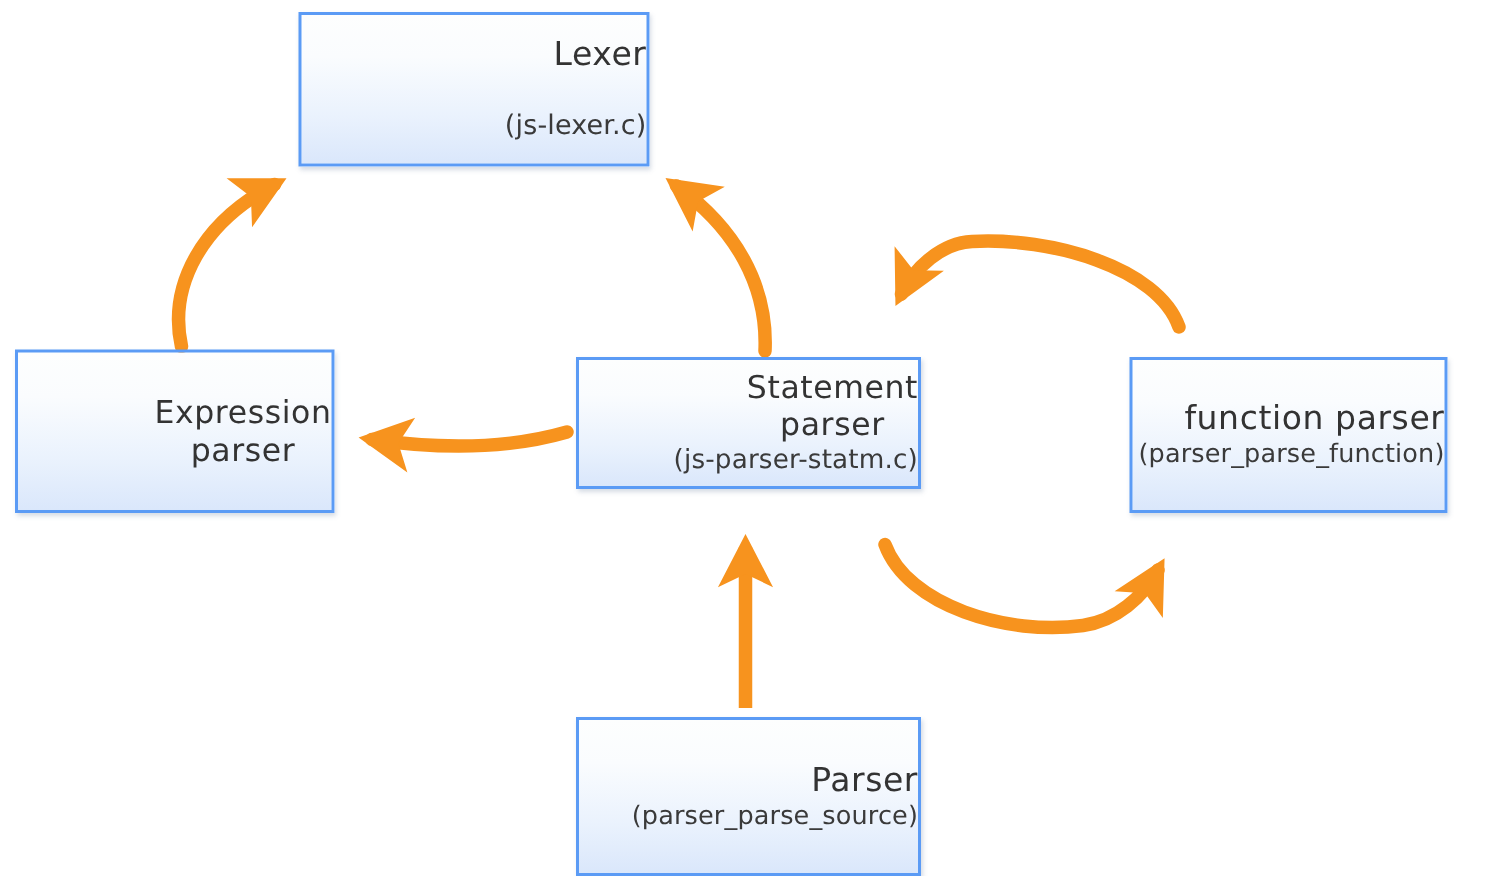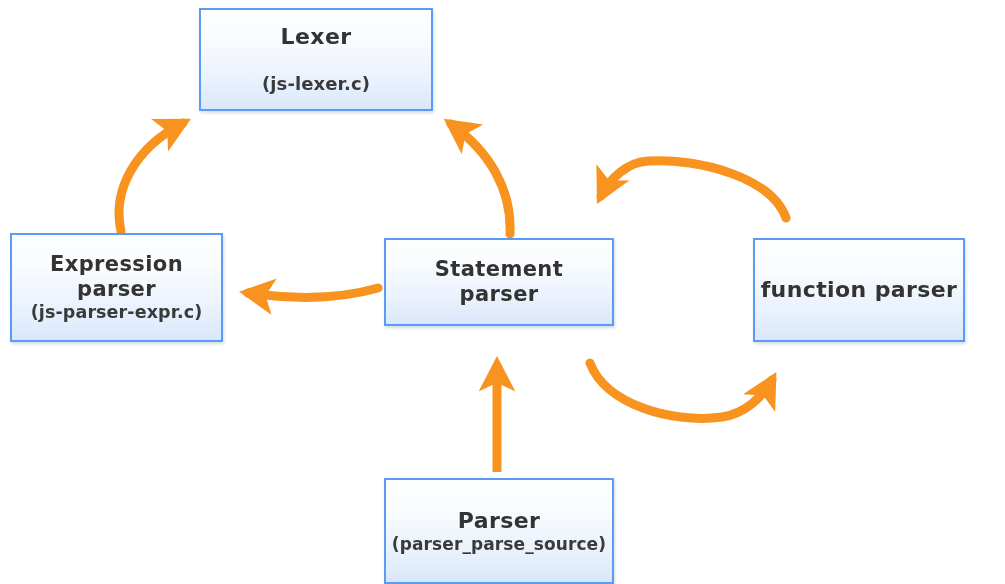--- a/index.html
+++ b/index.html
@@ -26,26 +26,25 @@
     pointer-events: none;
   }
   .node {
     position: absolute;
     box-sizing: border-box;
     border: 2px solid #5b9bf5;
     background: linear-gradient(to bottom, #fdfefe 0%, #fafcfe 28%, #eaf2fd 68%, #dae7fb 100%);
     box-shadow: 1px 2px 3px rgba(120,140,170,0.30);
     display: flex;
     flex-direction: column;
-    align-items: center;
+    align-items: flex-end;
     justify-content: center;
     text-align: center;
     color: #333333;
     line-height: 1.18;
-    font-weight: bold;
   }
   .node .title {
     font-size: 21px;
     letter-spacing: 0.4px;
     white-space: pre-line;
     color: #333333;
   }
   .node .sub {
     font-size: 17.5px;
     letter-spacing: 0.1px;
@@ -92,30 +91,31 @@
   </svg>
 
   <div class="node" id="node-lexer">
     <div class="title">Lexer</div>
     <div class="sub">(js-lexer.c)</div>
   </div>
 
   <div class="node" id="node-expr">
     <div class="title">Expression
 parser</div>
-    <div class="sub">(js-parser-expr.c)</div>
   </div>
 
   <div class="node" id="node-statm">
     <div class="title">Statement
 parser</div>
+    <div class="sub">(js-parser-statm.c)</div>
   </div>
 
   <div class="node" id="node-function">
     <div class="title">function parser</div>
+    <div class="sub">(parser_parse_function)</div>
   </div>
 
   <div class="node" id="node-parser">
     <div class="title">Parser</div>
     <div class="sub">(parser_parse_source)</div>
   </div>
 
 </div>
 
 </body></html>

